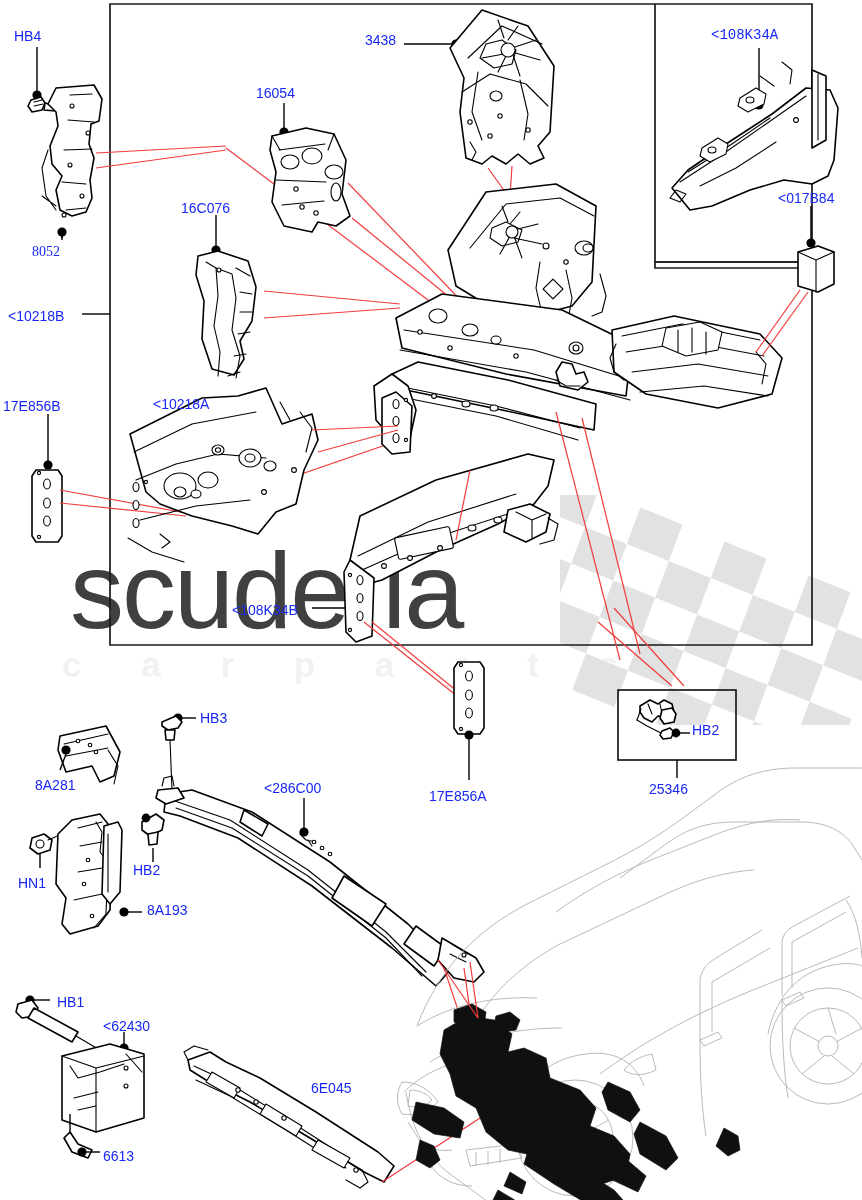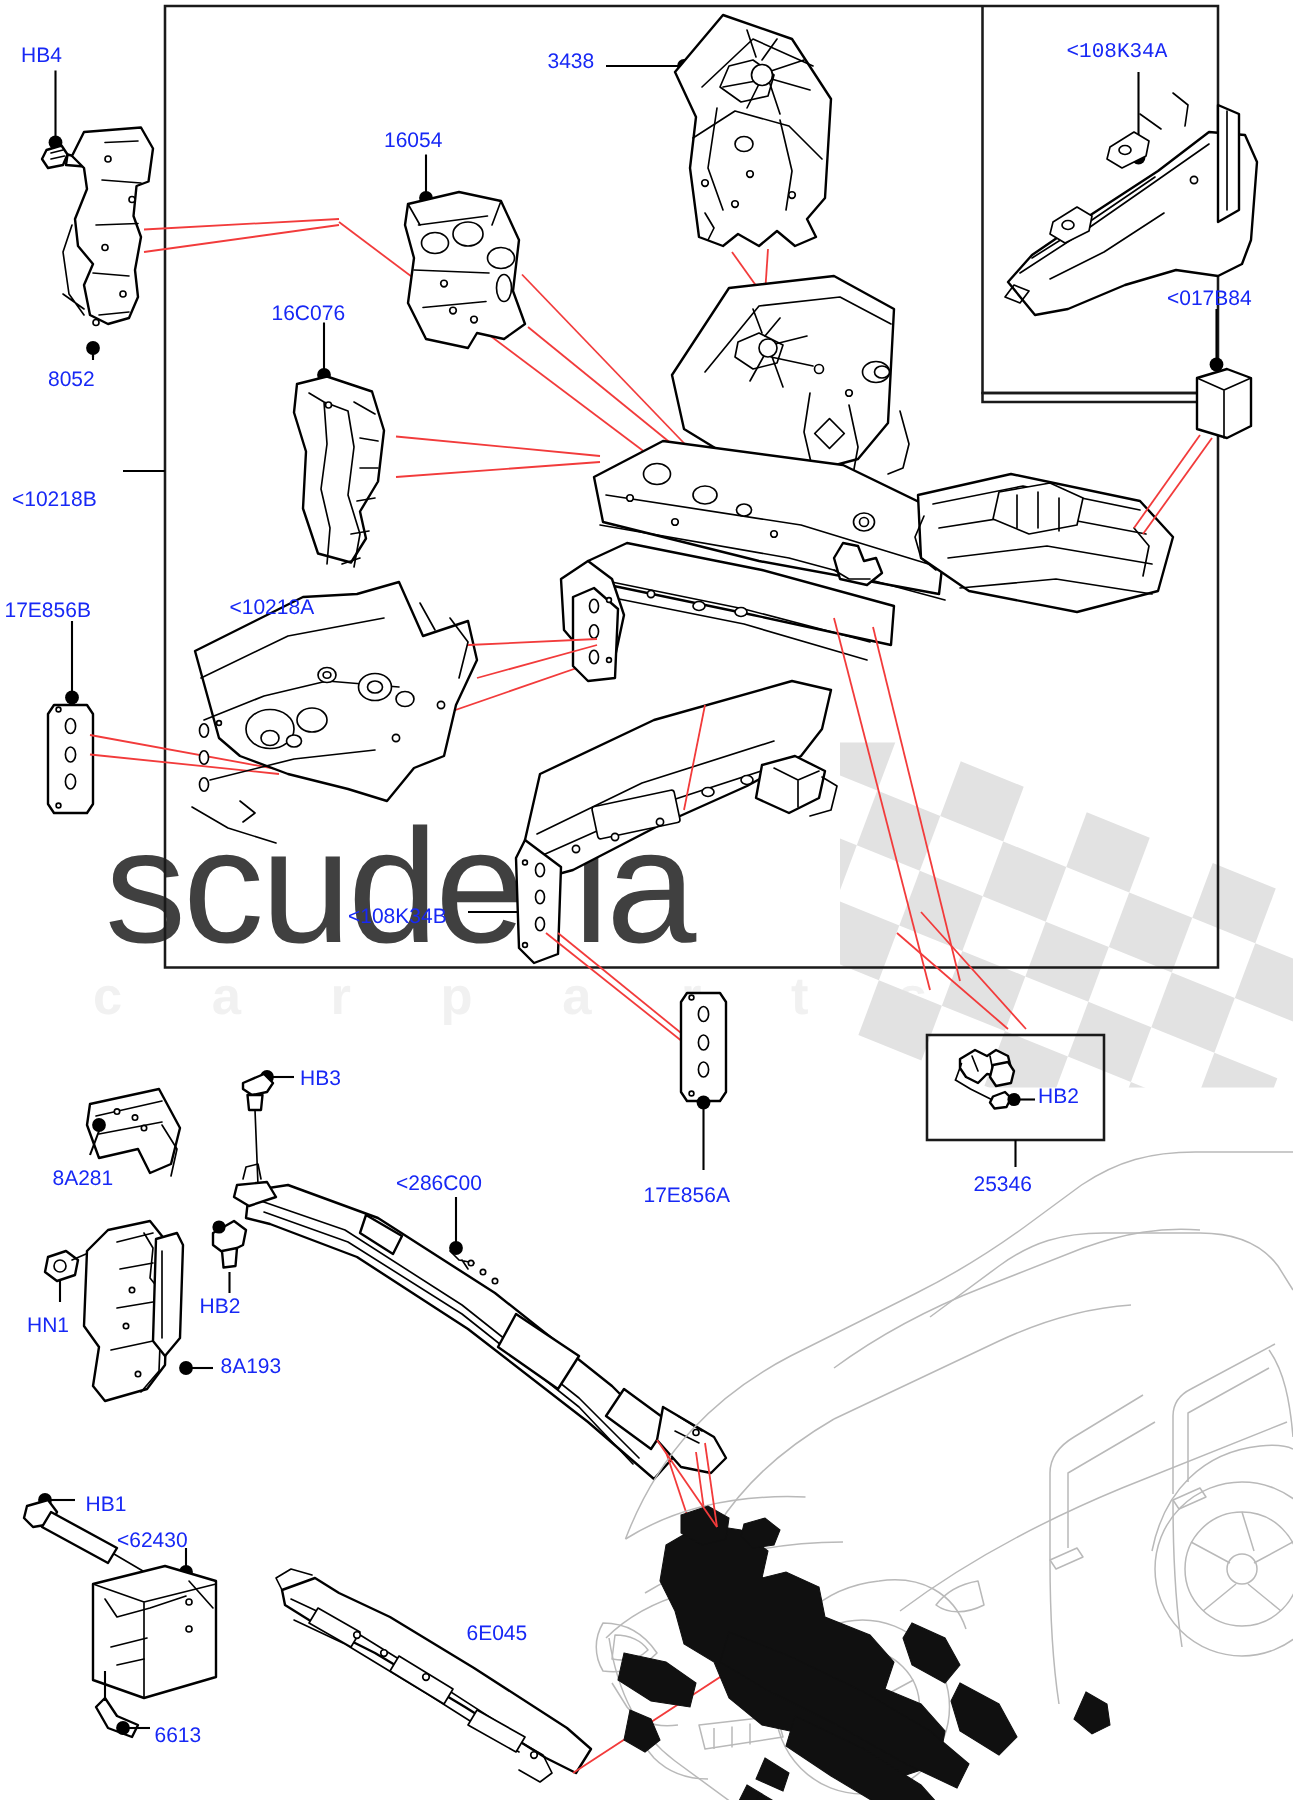--- a/index.html
+++ b/index.html
@@ -567,37 +567,37 @@
       <path class="carD" d="M506 1196 l14 10 4 14 -12 6 -14 -10 z"></path>
       <path class="carD" d="M724 1128 l14 8 2 14 -12 6 -12 -10 z"></path>
     </g>
 
     <path class="red" d="M438 960 L478 1018"></path>
     <path class="red" d="M470 962 L478 1018"></path>
 
   </svg>
 
   <div class="lbl" style="left:14px;  top:28px;">HB4</div>
-  <div class="lbl" style="left:32px;  top:244px;">8052</div>
+  <div class="lbl" style="left:32px;  top:244px;font-family:Liberation Serif, serif;">8052</div>
   <div class="lbl" style="left:256px; top:85px;">16054</div>
   <div class="lbl" style="left:181px; top:200px;">16C076</div>
   <div class="lbl" style="left:365px; top:32px;">3438</div>
   <div class="lbl" style="left:711px; top:27px;font-family:Liberation Mono, monospace;">&lt;108K34A</div>
   <div class="lbl" style="left:778px; top:190px;">&lt;017B84</div>
-  <div class="lbl" style="left:8px;   top:324px;">&lt;10218B</div>
+  <div class="lbl" style="left:8px;   top:308px;">&lt;10218B</div>
   <div class="lbl" style="left:3px;   top:398px;">17E856B</div>
   <div class="lbl" style="left:153px; top:396px;">&lt;10218A</div>
   <div class="lbl" style="left:232px; top:602px;">&lt;108K34B</div>
   <div class="lbl" style="left:429px; top:788px;">17E856A</div>
   <div class="lbl" style="left:649px; top:781px;">25346</div>
   <div class="lbl" style="left:692px; top:722px;">HB2</div>
   <div class="lbl" style="left:200px; top:710px;">HB3</div>
   <div class="lbl" style="left:35px;  top:777px;">8A281</div>
   <div class="lbl" style="left:264px; top:780px;">&lt;286C00</div>
   <div class="lbl" style="left:18px;  top:875px;">HN1</div>
   <div class="lbl" style="left:133px; top:862px;">HB2</div>
   <div class="lbl" style="left:147px; top:902px;">8A193</div>
   <div class="lbl" style="left:57px;  top:994px;">HB1</div>
-  <div class="lbl" style="left:78px;  top:1018px;">&lt;62430</div>
+  <div class="lbl" style="left:103px;  top:1018px;">&lt;62430</div>
   <div class="lbl" style="left:103px; top:1148px;">6613</div>
   <div class="lbl" style="left:263px; top:1080px;margin-left:48px;">6E045</div>
 
 </div>
 
 </body></html>

